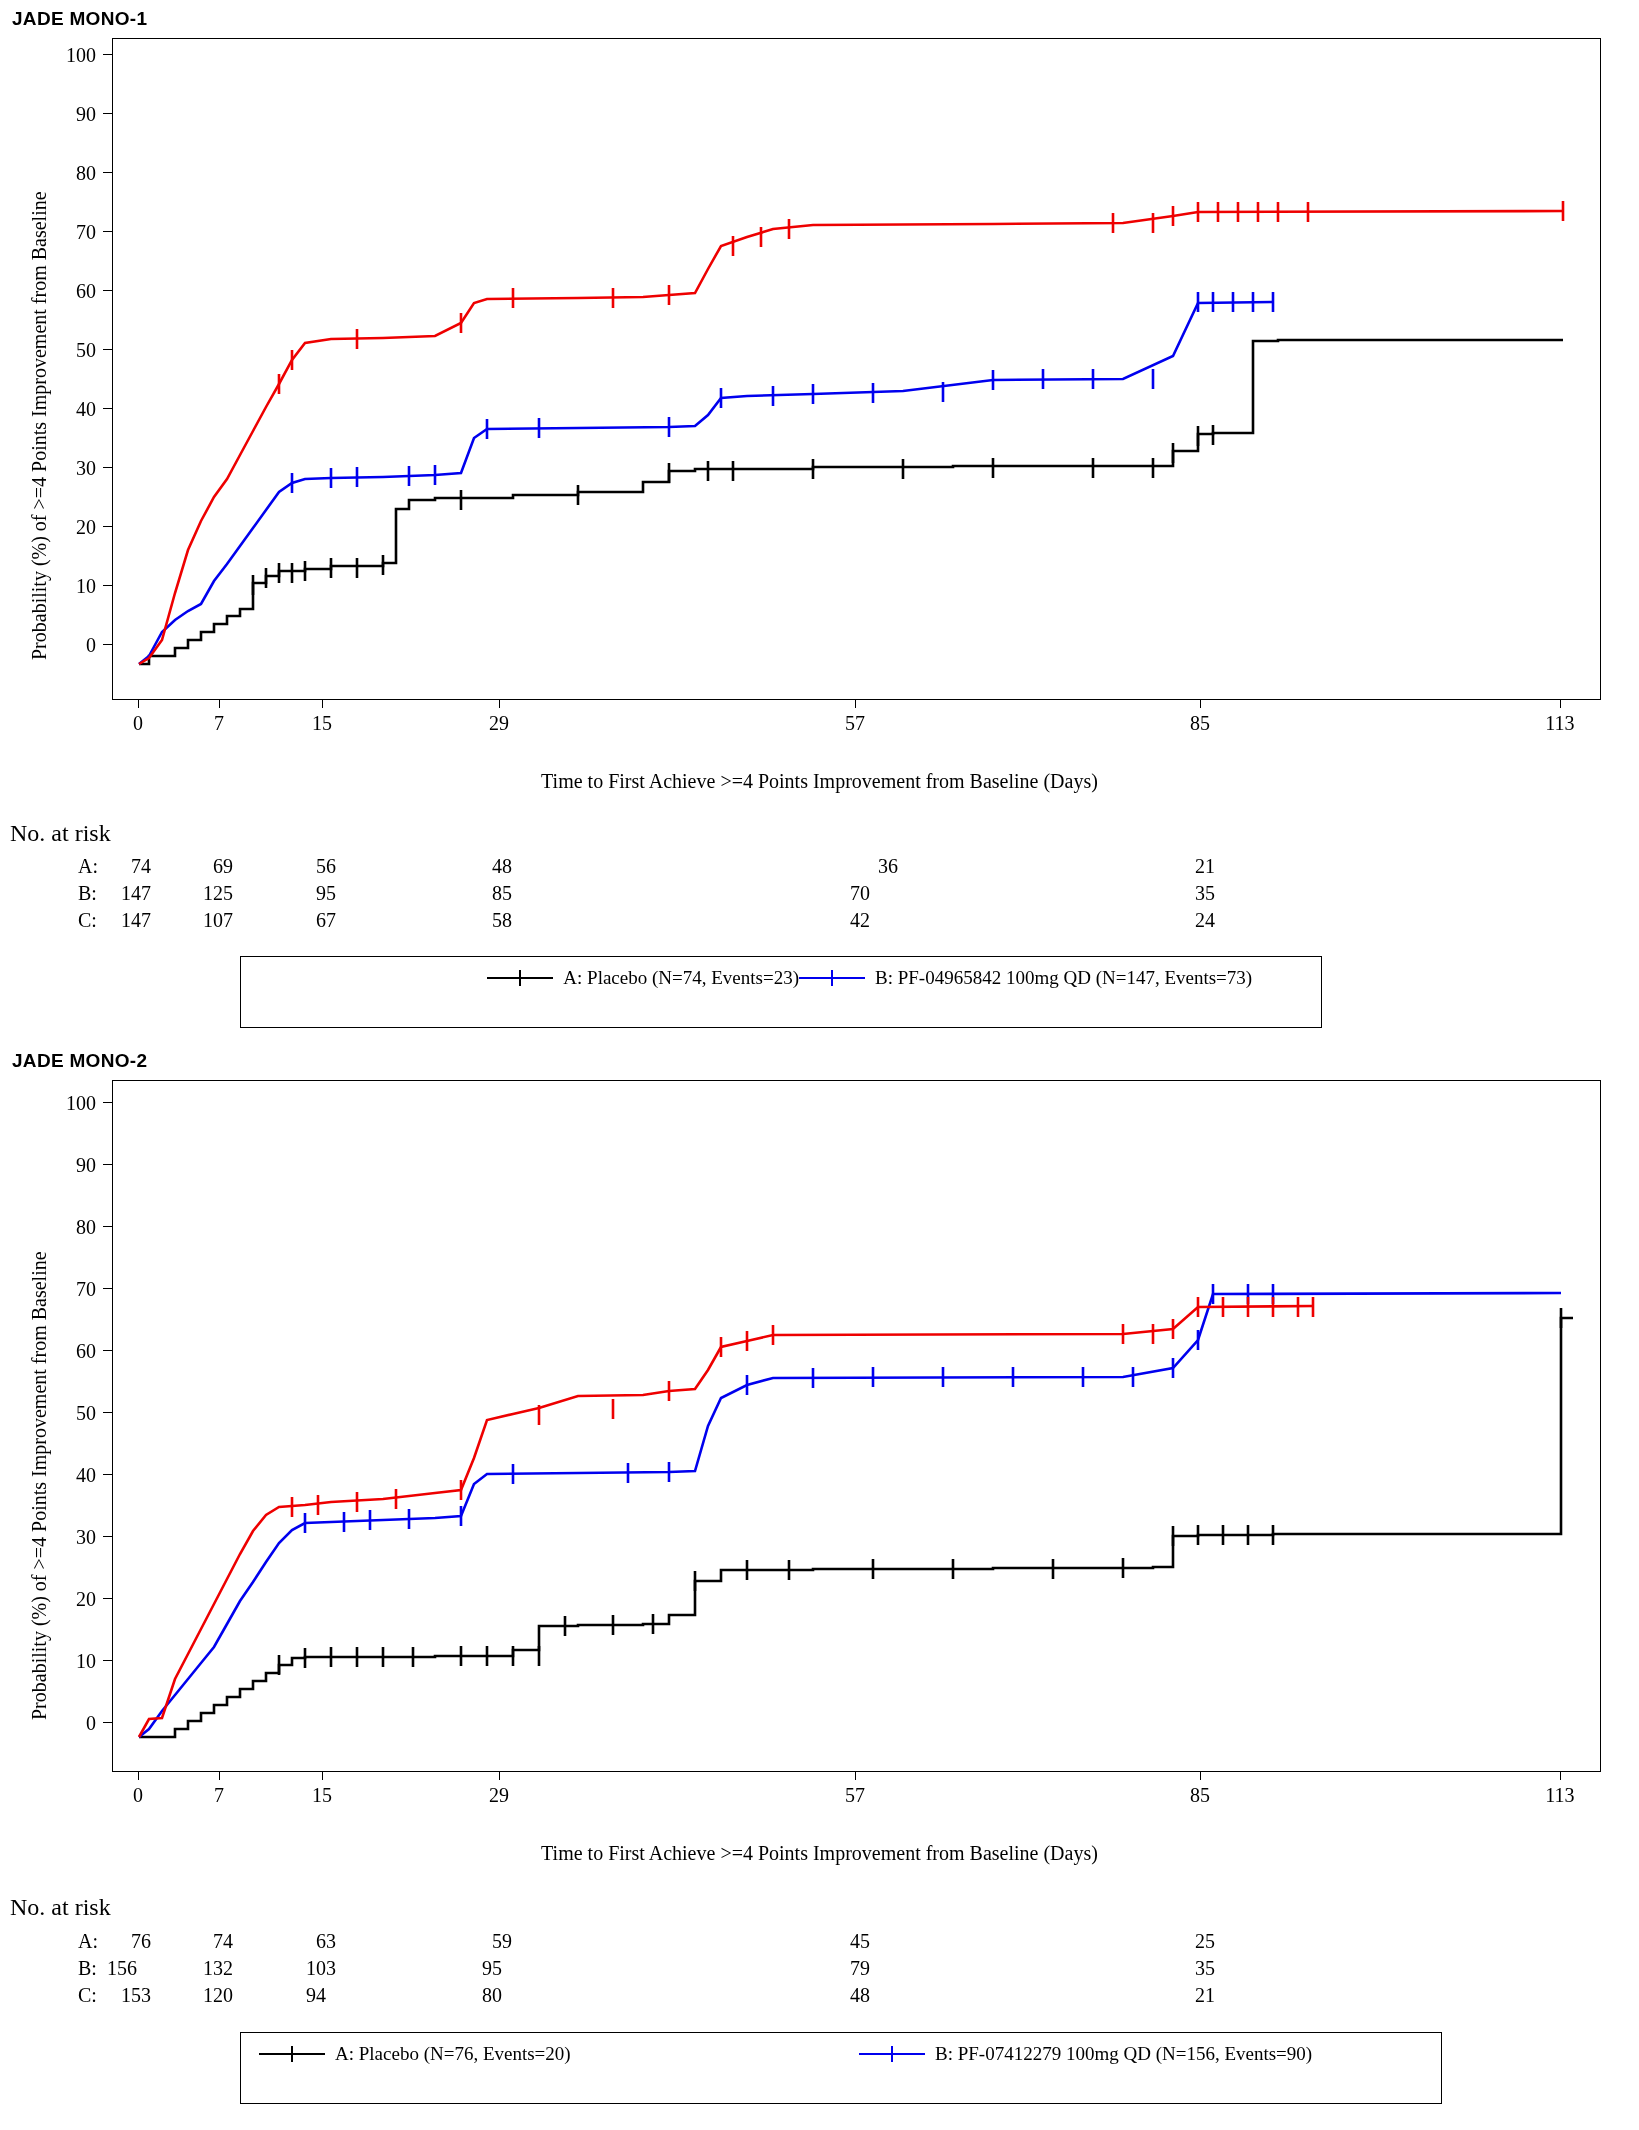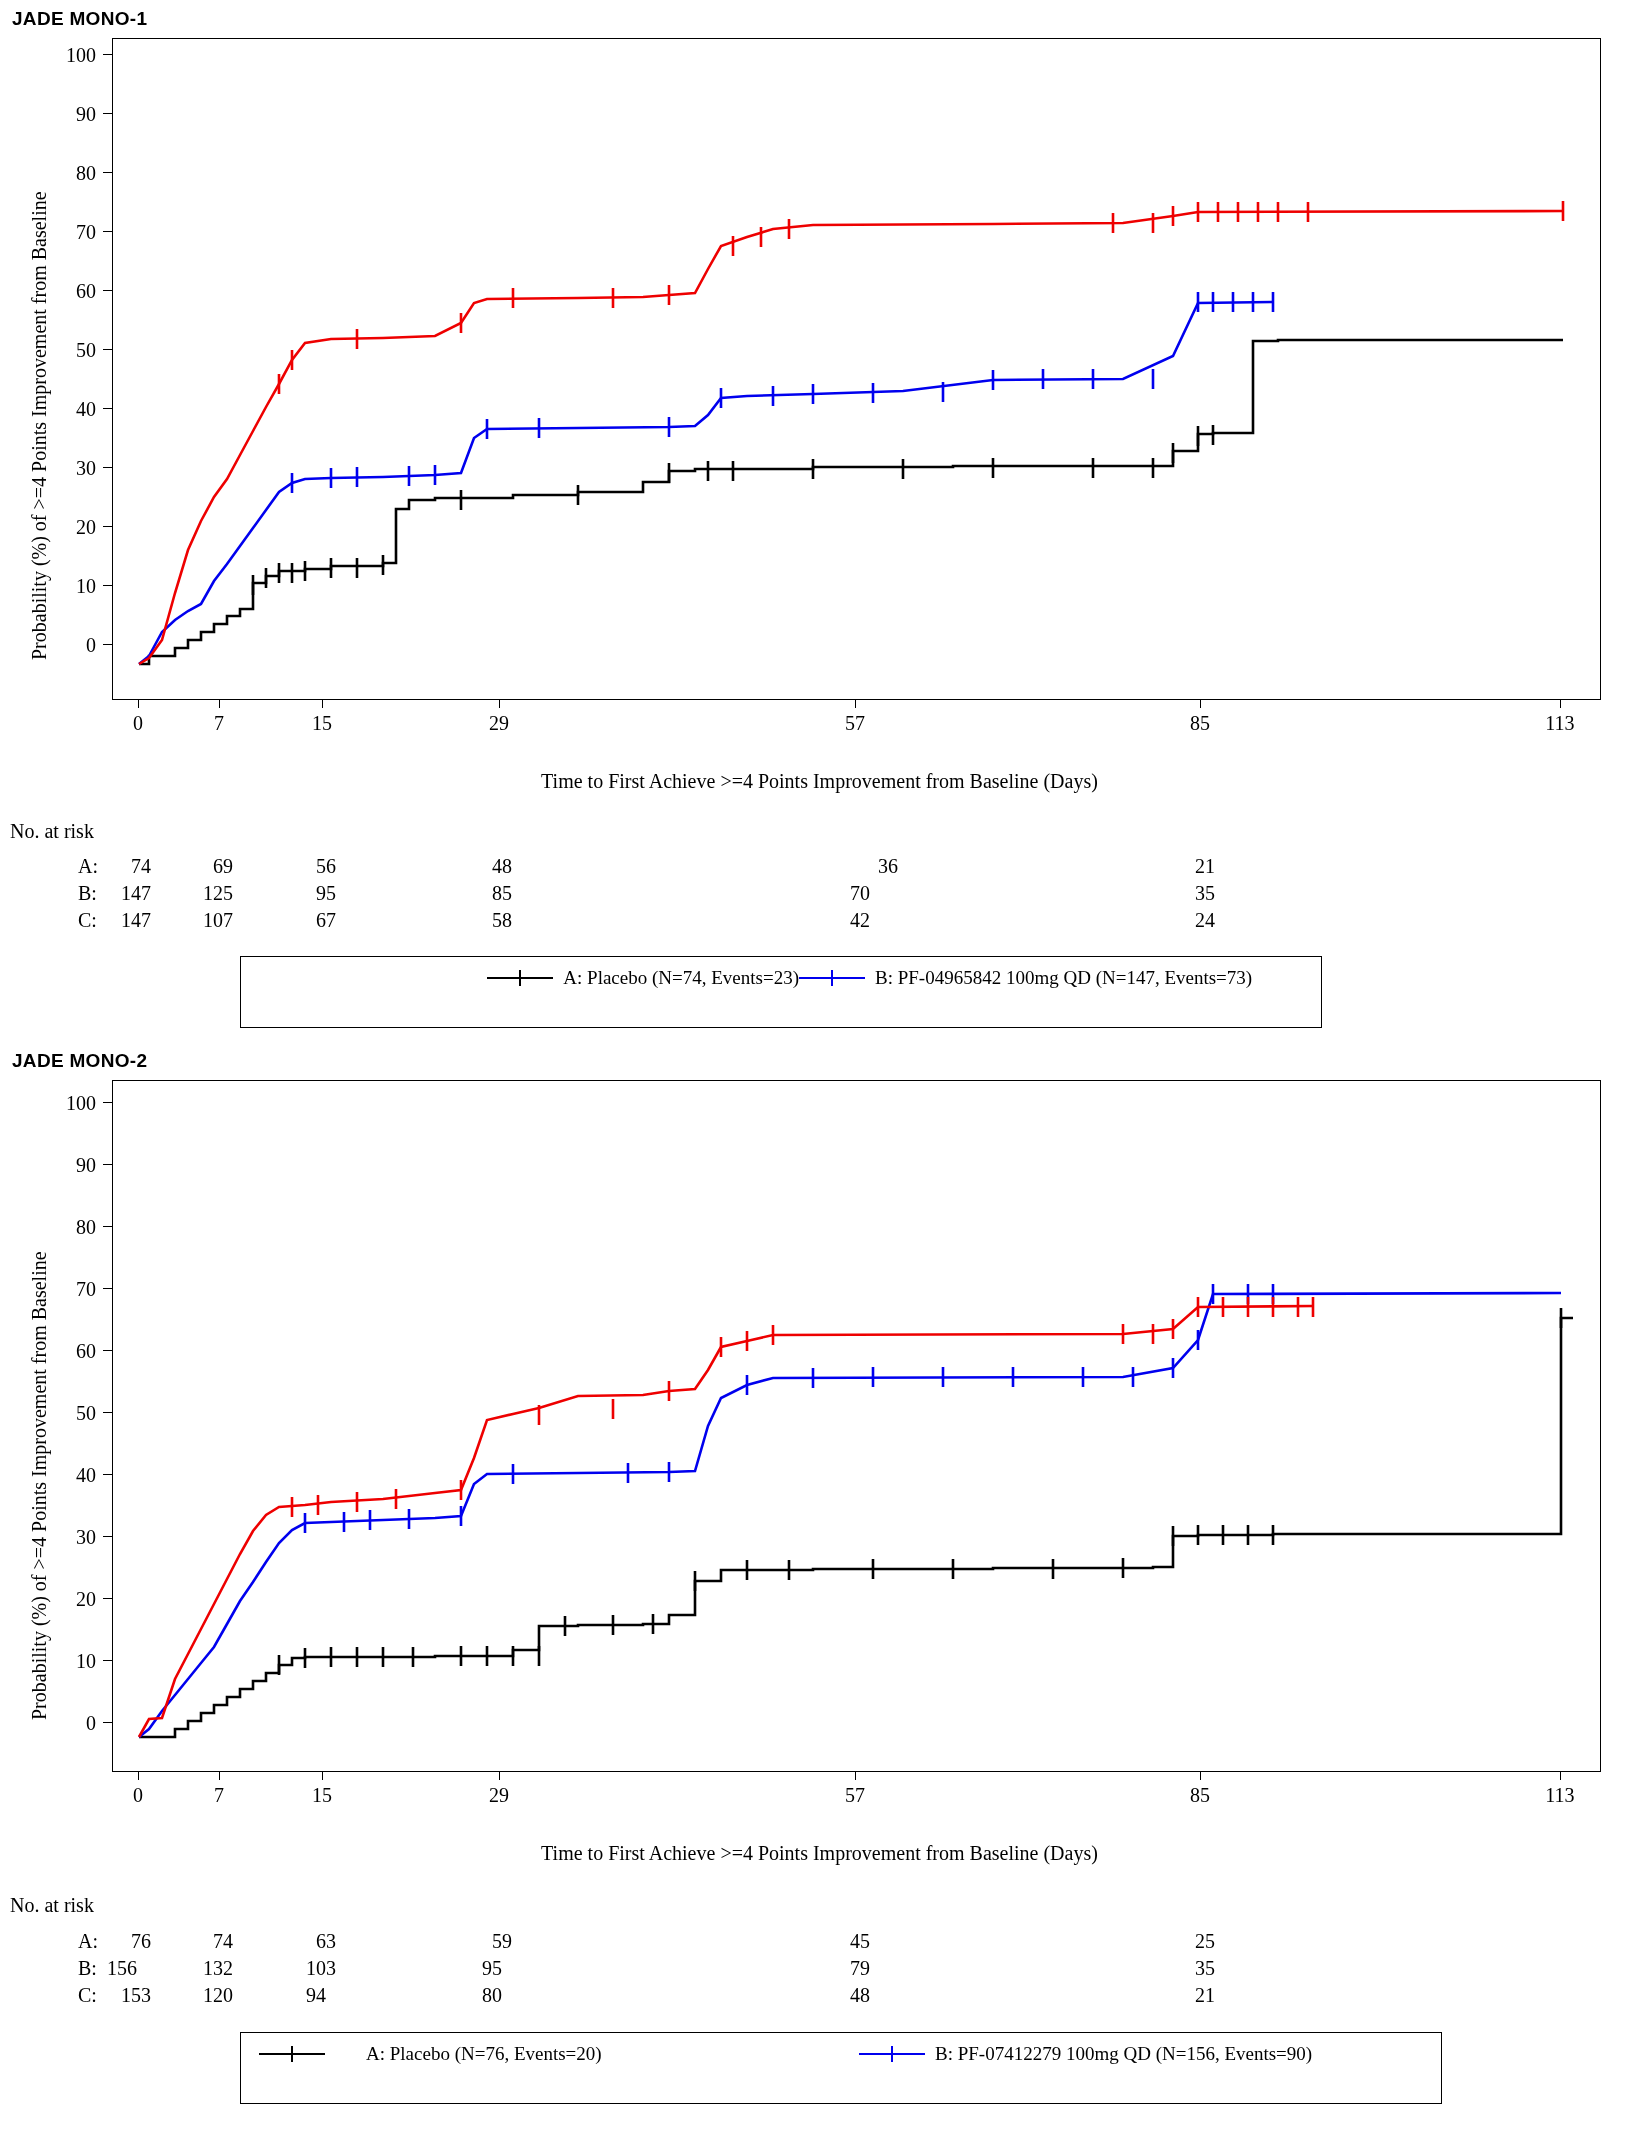--- a/index.html
+++ b/index.html
@@ -36,21 +36,21 @@
   }
   .tick-x{
     position:absolute;
     font-size:20px;
     text-align:center;
     width:60px;
   }
   .tickmark-y{position:absolute;background:#000;height:1px;width:9px;}
   .tickmark-x{position:absolute;background:#000;width:1px;height:9px;}
 
-  .risk-title{position:absolute;font-size:20px;}
+  .risk-title{position:absolute;font-size:24px;}
   .risk-table{position:absolute;font-size:20px;}
   .risk-row{position:relative;height:27px;}
   .risk-lbl{position:absolute;left:0;width:40px;}
   .risk-val{position:absolute;text-align:left;}
 
   .legend{
     position:absolute;border:1px solid #000;background:#fff;
     font-size:19px;
   }
   .legend-row{display:flex;align-items:center;height:34px;}
@@ -423,21 +423,21 @@
         <span class="risk-val" style="left:125px;">120</span>
         <span class="risk-val" style="left:228px;">94</span>
         <span class="risk-val" style="left:404px;">80</span>
         <span class="risk-val" style="left:772px;">48</span>
         <span class="risk-val" style="left:1117px;">21</span>
       </div>
     </div>
 
     <div class="legend" style="left:240px;top:984px;width:1200px;height:70px;">
       <div class="legend-row" style="padding-left:18px;padding-top:4px;">
-        <div class="legend-item" style="width:600px;color:#000000;gap:31px;">
+        <div class="legend-item" style="width:600px;color:#000000;">
           <span class="legend-mark">
               <i class="h"></i>
               <i class="v"></i>
             </span>
           <span class="legend-txt" style="color:#000;">A: Placebo (N=76, Events=20)</span>
         </div>
         <div class="legend-item" style="color:#0000ee;">
           <span class="legend-mark">
               <i class="h"></i>
               <i class="v"></i>

